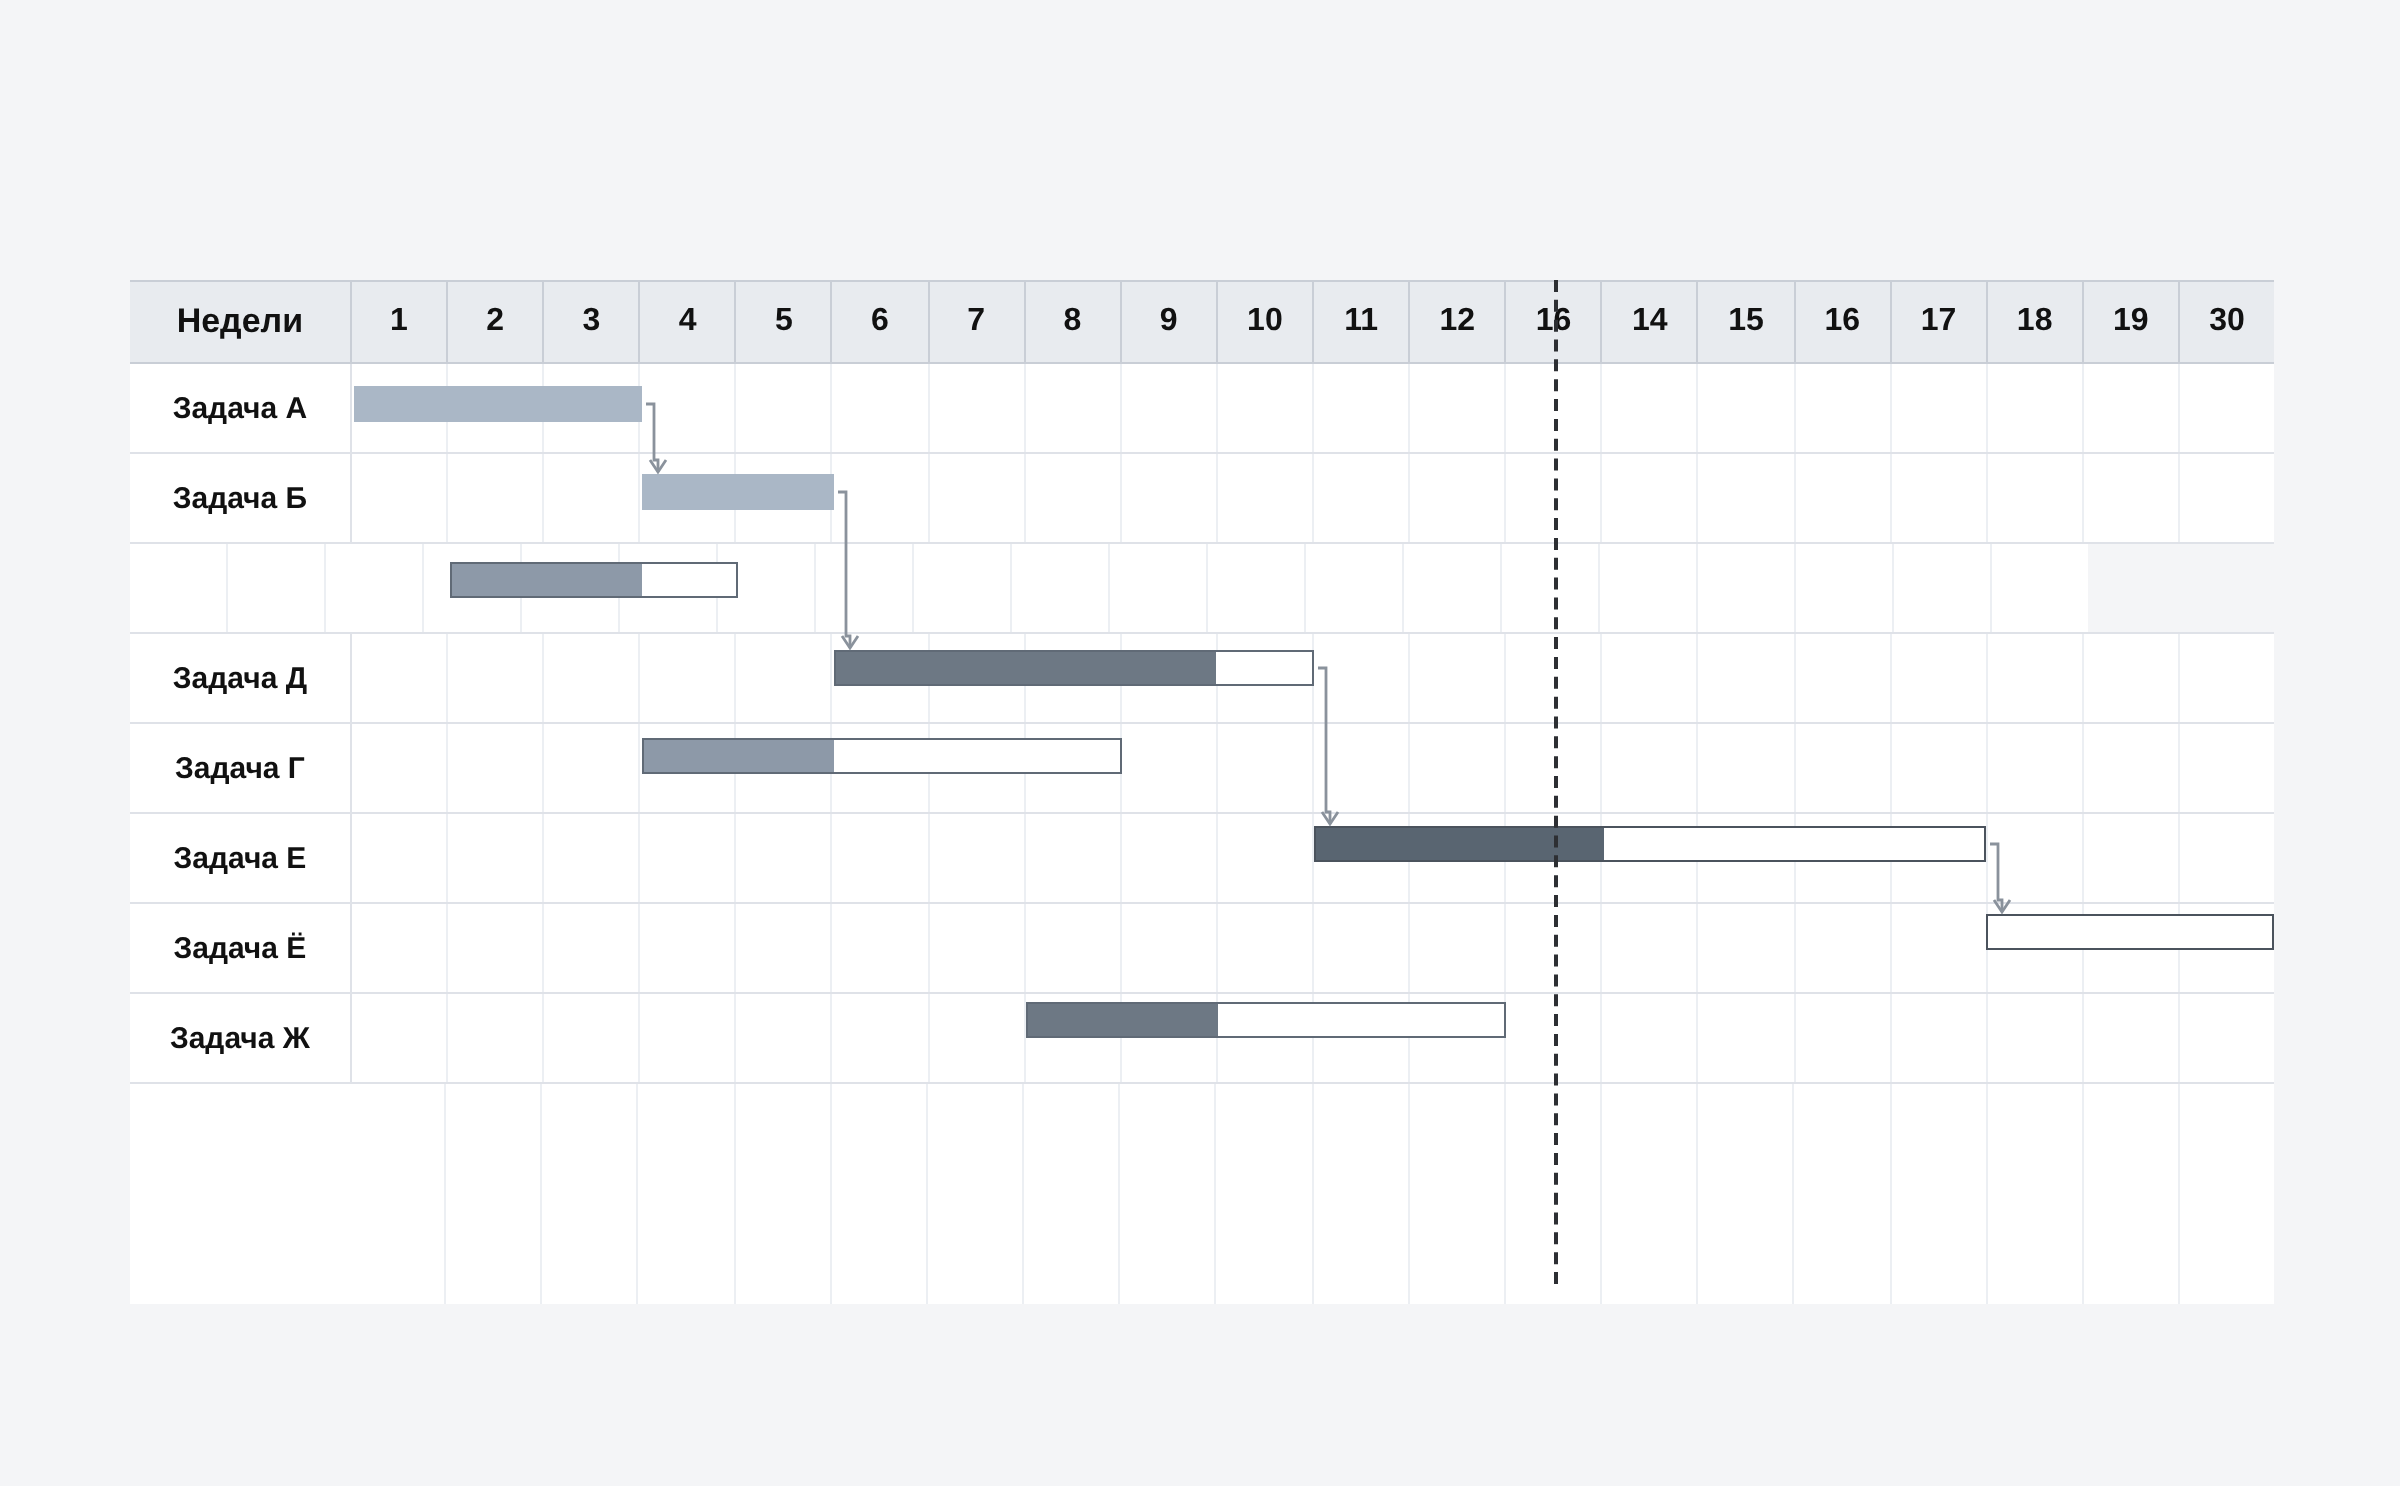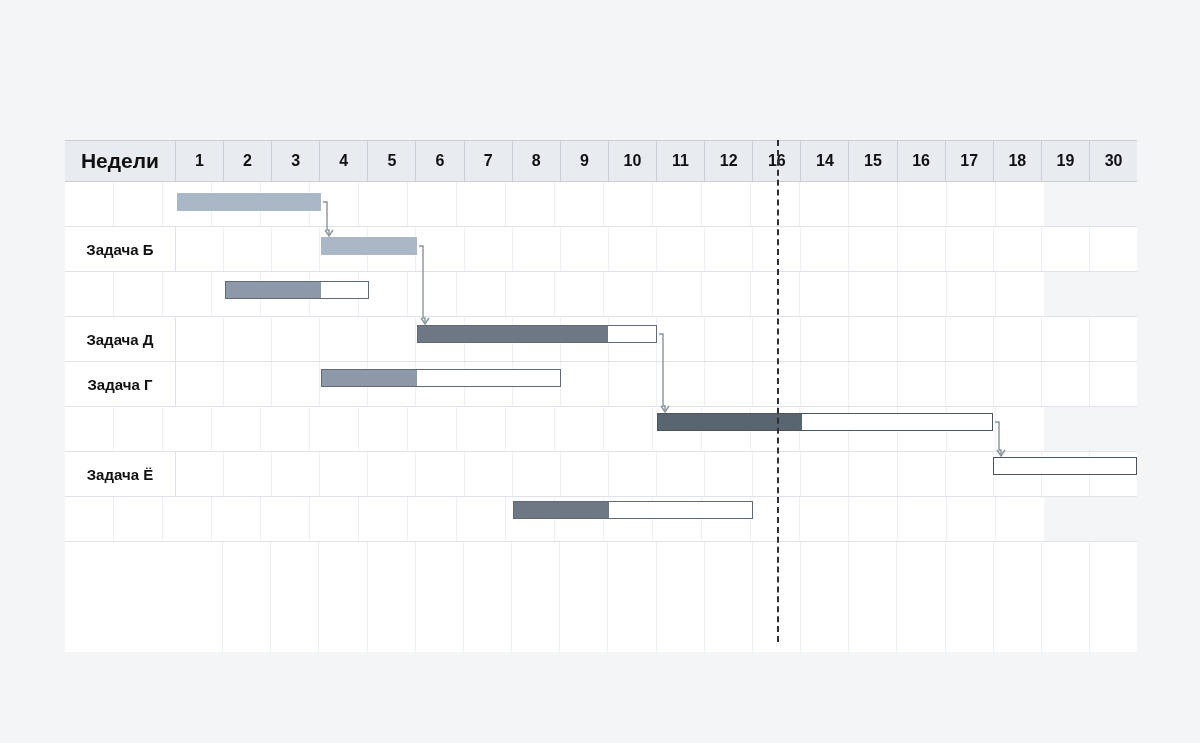--- a/index.html
+++ b/index.html
@@ -29,21 +29,21 @@
     border-bottom: 1px solid #c9ced6;
   }
   .hdr .labcell {
     width: 112px;
     background: #e8ebef;
     border-right: 1px solid #c9ced6;
     display: flex;
     align-items: center;
     justify-content: center;
     font-weight: bold;
-    font-size: 21px;
+    font-size: 17px;
   }
   .hdr .wcell {
     width: 48px;
     background: #e8ebef;
     border-right: 1px solid #c9ced6;
     display: flex;
     align-items: center;
     justify-content: center;
     font-weight: bold;
     font-size: 16px;
@@ -151,20 +151,21 @@
         <div class="wcell">14</div>
         <div class="wcell">15</div>
         <div class="wcell">16</div>
         <div class="wcell">17</div>
         <div class="wcell">18</div>
         <div class="wcell">19</div>
         <div class="wcell">30</div>
       </div>
     <div id="rows">
         <div class="row">
+          <div class="labcell">Задача А</div>
           <div class="cell"></div>
           <div class="cell"></div>
           <div class="cell"></div>
           <div class="cell"></div>
           <div class="cell"></div>
           <div class="cell"></div>
           <div class="cell"></div>
           <div class="cell"></div>
           <div class="cell"></div>
           <div class="cell"></div>
@@ -264,20 +265,21 @@
           <div class="cell"></div>
           <div class="cell"></div>
           <div class="cell"></div>
           <div class="cell"></div>
           <div class="cell"></div>
           <div class="cell"></div>
           <div class="cell"></div>
           <div class="cell"></div>
         </div>
         <div class="row">
+          <div class="labcell">Задача Е</div>
           <div class="cell"></div>
           <div class="cell"></div>
           <div class="cell"></div>
           <div class="cell"></div>
           <div class="cell"></div>
           <div class="cell"></div>
           <div class="cell"></div>
           <div class="cell"></div>
           <div class="cell"></div>
           <div class="cell"></div>
@@ -309,20 +311,21 @@
           <div class="cell"></div>
           <div class="cell"></div>
           <div class="cell"></div>
           <div class="cell"></div>
           <div class="cell"></div>
           <div class="cell"></div>
           <div class="cell"></div>
           <div class="cell"></div>
         </div>
         <div class="row">
+          <div class="labcell">Задача Ж</div>
           <div class="cell"></div>
           <div class="cell"></div>
           <div class="cell"></div>
           <div class="cell"></div>
           <div class="cell"></div>
           <div class="cell"></div>
           <div class="cell"></div>
           <div class="cell"></div>
           <div class="cell"></div>
           <div class="cell"></div>

